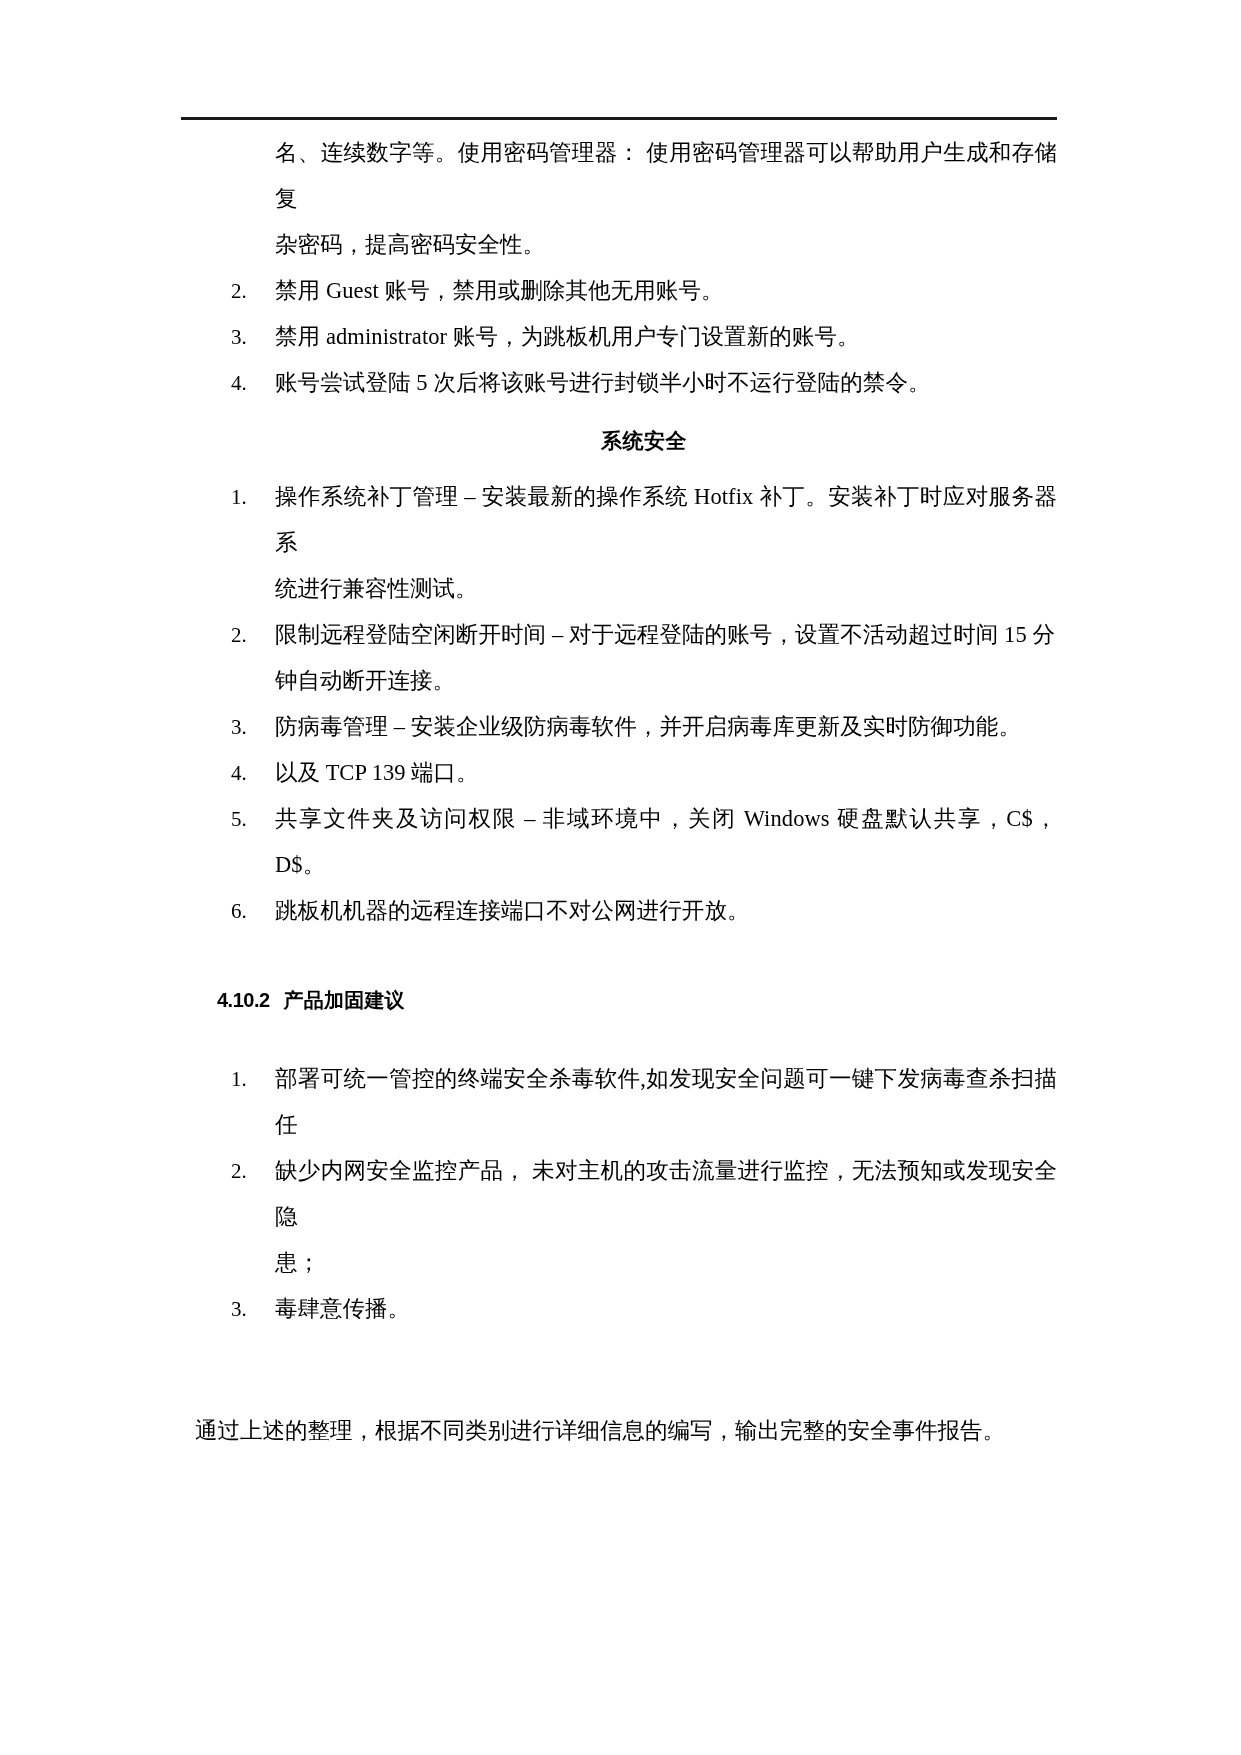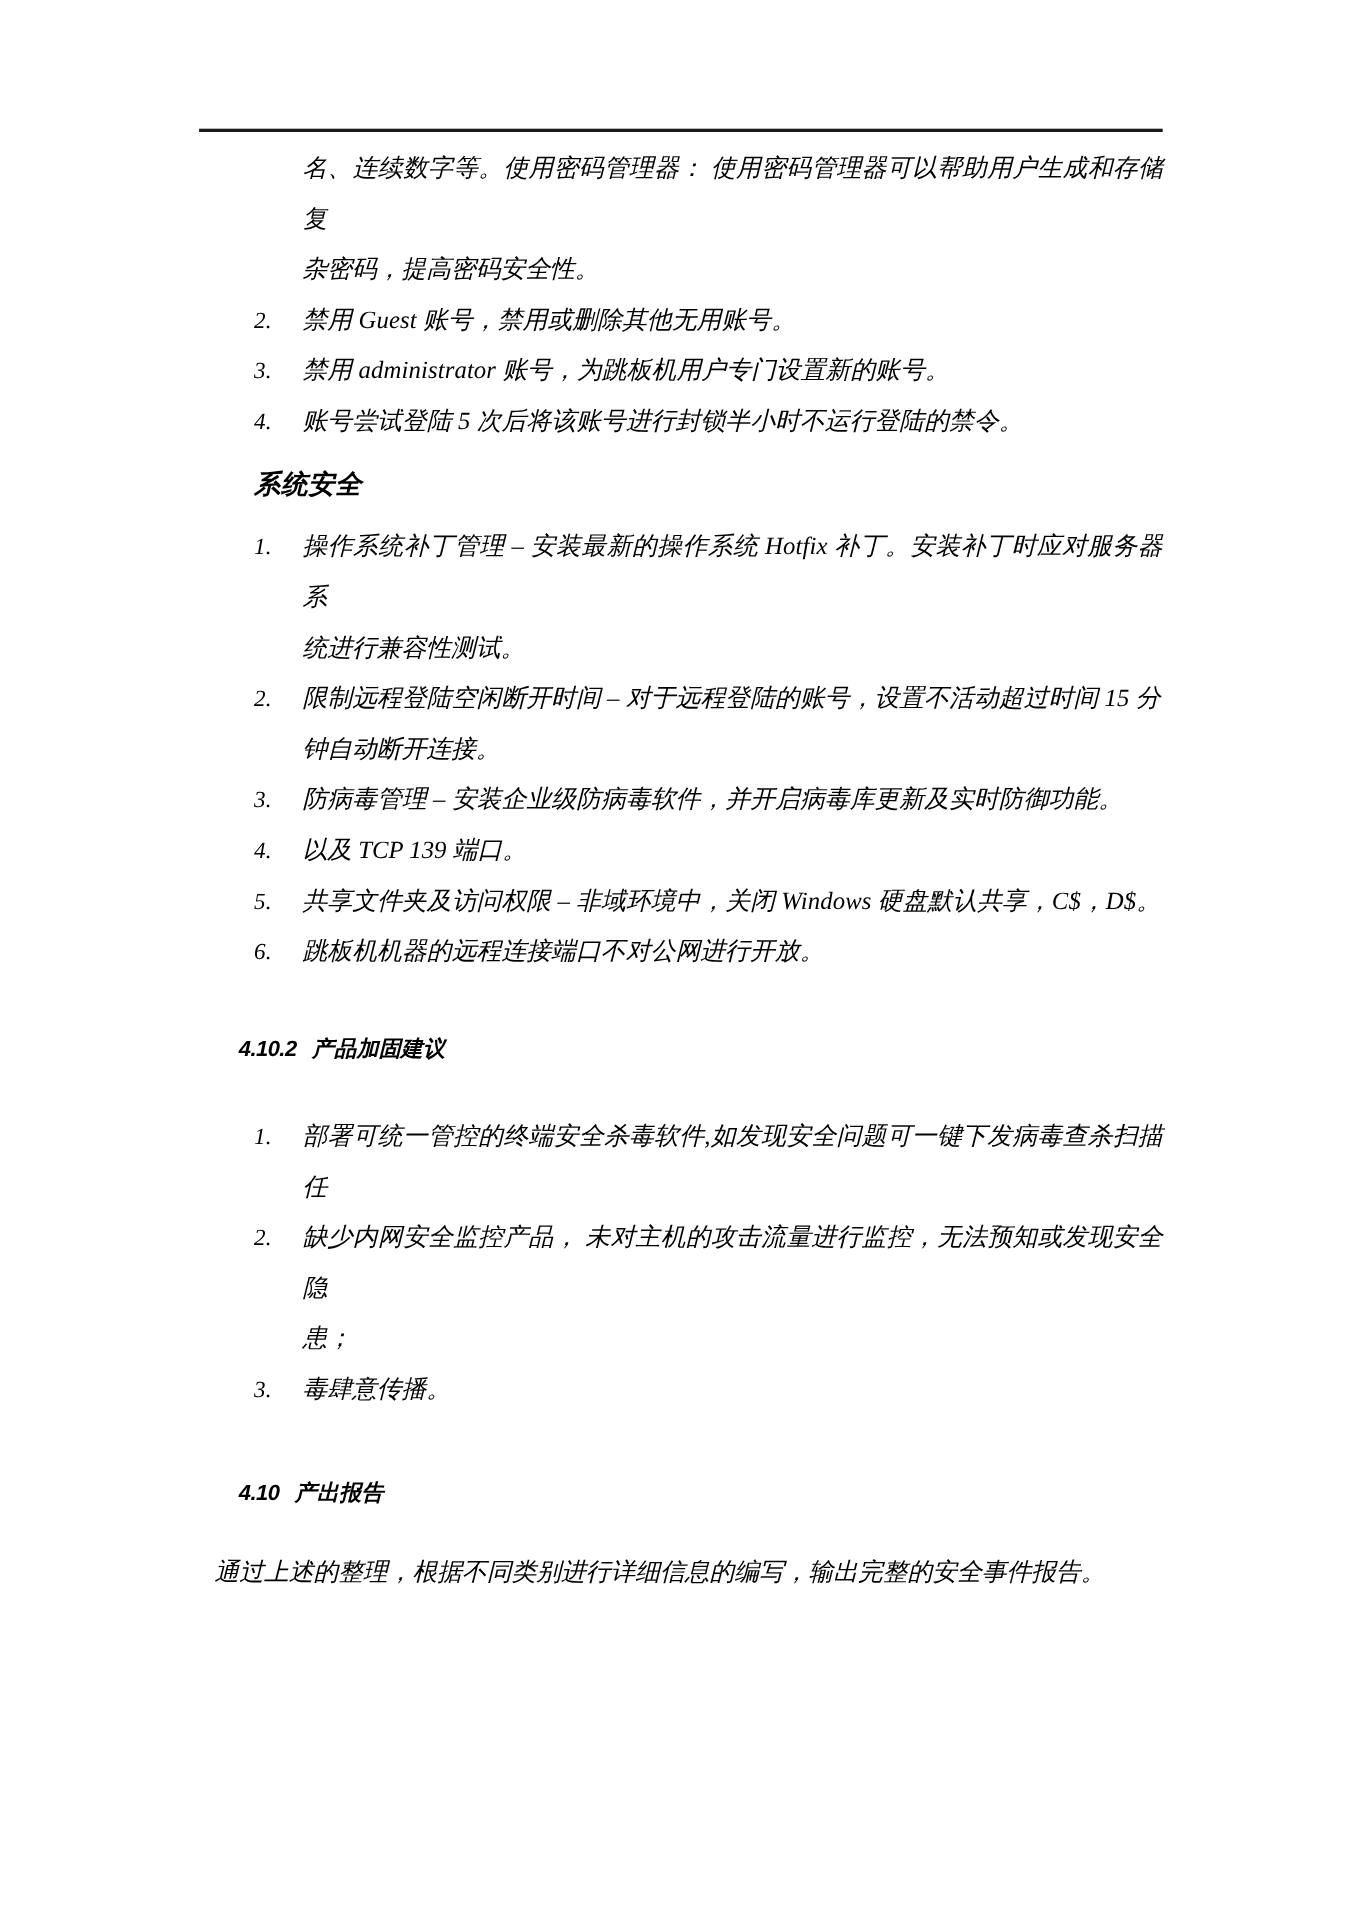--- a/index.html
+++ b/index.html
@@ -13,21 +13,20 @@
     color: #000000;
   }
   .page {
     position: relative;
     width: 1241px;
     height: 1755px;
     margin: 0 auto;
     background: #ffffff;
     overflow: hidden;
     box-sizing: border-box;
-    font-style: italic;
   }
 
   
   .header-zone {
     position: absolute;
     left: 181px;
     top: 60px;
     width: 876px;
     height: 60px;
   }
@@ -83,26 +82,27 @@
     padding-left: 94px;
     font-size: 22.5px;
     line-height: 46px;
     text-align: justify;
     text-justify: inter-ideograph;
   }
 
   
   .subhead {
     font-weight: bold;
-    font-size: 24px;
+    font-size: 21px;
     line-height: 46px;
     padding-left: 50px;
     margin: 4px 0 2px 0;
     font-family: "Liberation Sans", "DejaVu Sans", sans-serif;
     letter-spacing: 0.5px;
+    text-align: center;
   }
 
   
   .h2 {
     font-family: "Liberation Sans", "DejaVu Sans", sans-serif;
     font-weight: bold;
     font-size: 20px;
     line-height: 44px;
     letter-spacing: 0.2px;
     margin: 0;
@@ -223,22 +223,19 @@
       <div class="cont">患；</div>
 
       <div class="li">
         <span class="num">3.</span>
       </div>
       <div class="cont">毒肆意传播。</div>
     </div>
 
     <div class="sp-50"></div>
 
-    <div class="h2">
-      <span class="h2num">4.10</span><span class="h2title">产出报告</span>
-    </div>
 
     <div class="sp-26"></div>
 
     <div class="body-para">通过上述的整理，根据不同类别进行详细信息的编写，输出完整的安全事件报告。</div>
 
   </div>
 </div>
 
 </body></html>

